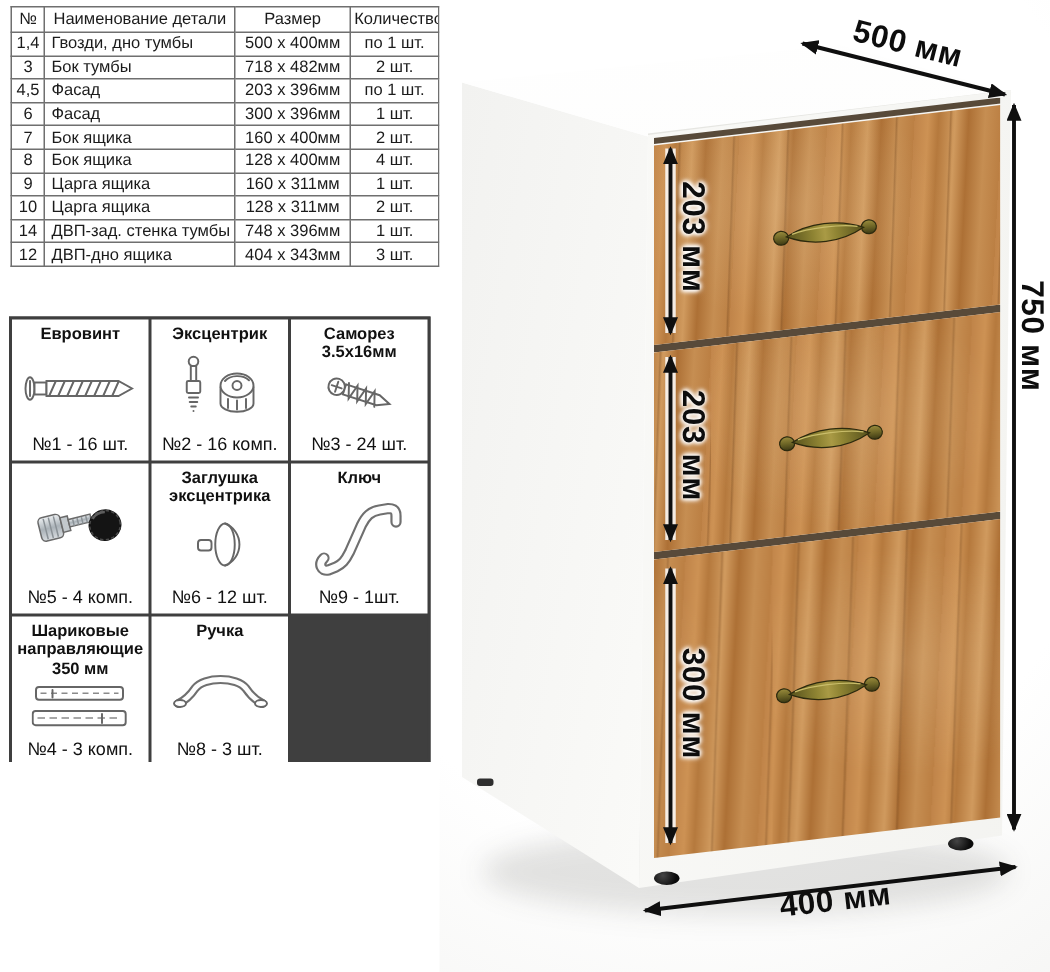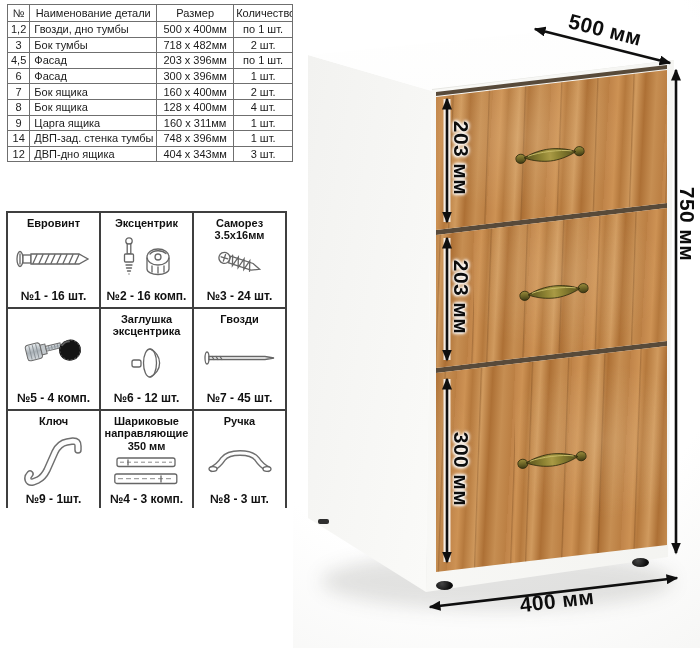--- a/index.html
+++ b/index.html
@@ -16,21 +16,21 @@
   .col-num{width:22px}.col-name{width:125px}.col-size{width:76px}.col-qty{width:58px}
 
   
   .hw{position:absolute;left:6px;top:211px;width:277px;height:293px;
       display:grid;grid-template-columns:1fr 1fr 1fr;grid-template-rows:94px 100px 99px;
       border:2px solid #3f3f3f;background:#3f3f3f;grid-gap:2px;}
   .hw-cell{background:#fff;display:flex;flex-direction:column;align-items:center;
       justify-content:space-between;padding:4px 2px 4px;overflow:hidden;}
   .hw-title{font-weight:bold;font-size:11px;line-height:1.12;text-align:center;color:#111;}
   .hw-icon{flex:1;display:flex;align-items:center;justify-content:center;}
-  .hw-count{font-weight:bold;font-size:12px;color:#111;white-space:nowrap;}
+  .hw-count{font-weight:normal;font-size:12px;color:#111;white-space:nowrap;}
 
   
   .scene{position:absolute;left:293px;top:0;width:407px;height:648px;
     background:radial-gradient(130% 95% at 42% 35%, #ffffff 55%, #f1f1ef 100%);}
   .scene .poly{position:absolute;left:0;top:0;width:407px;height:648px;}
   .shadow{position:absolute;left:28px;top:552px;width:352px;height:58px;border-radius:50%;
     background:rgba(40,35,28,.13);filter:blur(9px);}
   .side-face{background:linear-gradient(100deg,#f1f1ef,#fafaf8 45%,#f4f4f2);
     clip-path:polygon(15px 55px,139px 91px,133px 592px,15px 518px);}
   .top-face{background:linear-gradient(175deg,#ffffff,#f6f6f3);
@@ -90,21 +90,21 @@
   <thead>
     <tr>
         <th>№</th>
         <th>Наименование детали</th>
         <th>Размер</th>
         <th>Количество</th>
       </tr>
   </thead>
   <tbody>
       <tr>
-        <td>1,2</td>
+        <td>1,4</td>
         <td class="c-name">Гвозди, дно тумбы</td>
         <td>500 х 400мм</td>
         <td>по 1 шт.</td>
       </tr>
       <tr>
         <td>3</td>
         <td class="c-name">Бок тумбы</td>
         <td>718 х 482мм</td>
         <td>2 шт.</td>
       </tr>
@@ -130,20 +130,26 @@
         <td>8</td>
         <td class="c-name">Бок ящика</td>
         <td>128 х 400мм</td>
         <td>4 шт.</td>
       </tr>
       <tr>
         <td>9</td>
         <td class="c-name">Царга ящика</td>
         <td>160 х 311мм</td>
         <td>1 шт.</td>
+      </tr>
+      <tr>
+        <td>10</td>
+        <td class="c-name">Царга ящика</td>
+        <td>128 х 311мм</td>
+        <td>2 шт.</td>
       </tr>
       <tr>
         <td>14</td>
         <td class="c-name">ДВП-зад. стенка тумбы</td>
         <td>748 х 396мм</td>
         <td>1 шт.</td>
       </tr>
       <tr>
         <td>12</td>
         <td class="c-name">ДВП-дно ящика</td>
@@ -255,35 +261,20 @@
       <div class="hw-icon">
         <svg width="36" height="42" viewBox="0 0 36 42">
    <rect x="3" y="17" width="9" height="7" rx="2" fill="#fff" stroke="#666" stroke-width="1.3" stroke-linecap="round"></rect>
    <ellipse cx="21" cy="20" rx="6.5" ry="14" fill="#fff" stroke="#666" stroke-width="1.3" stroke-linecap="round"></ellipse>
    <path d="M21 6 A15 15 0 0 1 21 34" stroke="#666" fill="none" stroke-width="1.3" stroke-linecap="round"></path>
   </svg>
       </div>
       <div class="hw-count">№6 - 12 шт.</div>
     </div>
     <div class="hw-cell">
-      <div class="hw-title">Гвозди</div>
-      <div class="hw-icon">
-        <svg width="74" height="16" viewBox="0 0 74 16">
-   <ellipse cx="4" cy="8" rx="2" ry="6" fill="#fff" stroke="#666" stroke-width="1.3" stroke-linecap="round"></ellipse>
-   <path d="M6 6.5 H62 L71 8 L62 9.5 H6 Z" fill="#fff" stroke="#666" stroke-width="1.3" stroke-linecap="round"></path>
-   <g stroke="#666" fill="none" stroke-width="1.3" stroke-linecap="round">
-            <line x1="9" y1="6.5" x2="11" y2="9.5"></line>
-            <line x1="13" y1="6.5" x2="15" y2="9.5"></line>
-            <line x1="17" y1="6.5" x2="19" y2="9.5"></line>
-          </g>
-  </svg>
-      </div>
-      <div class="hw-count">№7 - 45 шт.</div>
-    </div>
-    <div class="hw-cell">
       <div class="hw-title">Ключ</div>
       <div class="hw-icon">
         <svg width="62" height="54" viewBox="0 0 62 54">
    <path d="M7 41 C3 45 5 50 10 49 L15 47 C19 45 21 43 24 37 L32 19 C35 13 38 10 44 9 L50 8 C54 8 55 10 55 13 L55 17" stroke="#6f6f6f" stroke-width="7.5" fill="none" stroke-linecap="round" stroke-linejoin="round"></path>
    <path d="M7 41 C3 45 5 50 10 49 L15 47 C19 45 21 43 24 37 L32 19 C35 13 38 10 44 9 L50 8 C54 8 55 10 55 13 L55 17" stroke="#fdfdfd" stroke-width="4.6" fill="none" stroke-linecap="round" stroke-linejoin="round"></path>
   </svg>
       </div>
       <div class="hw-count">№9 - 1шт.</div>
     </div>
     <div class="hw-cell">

